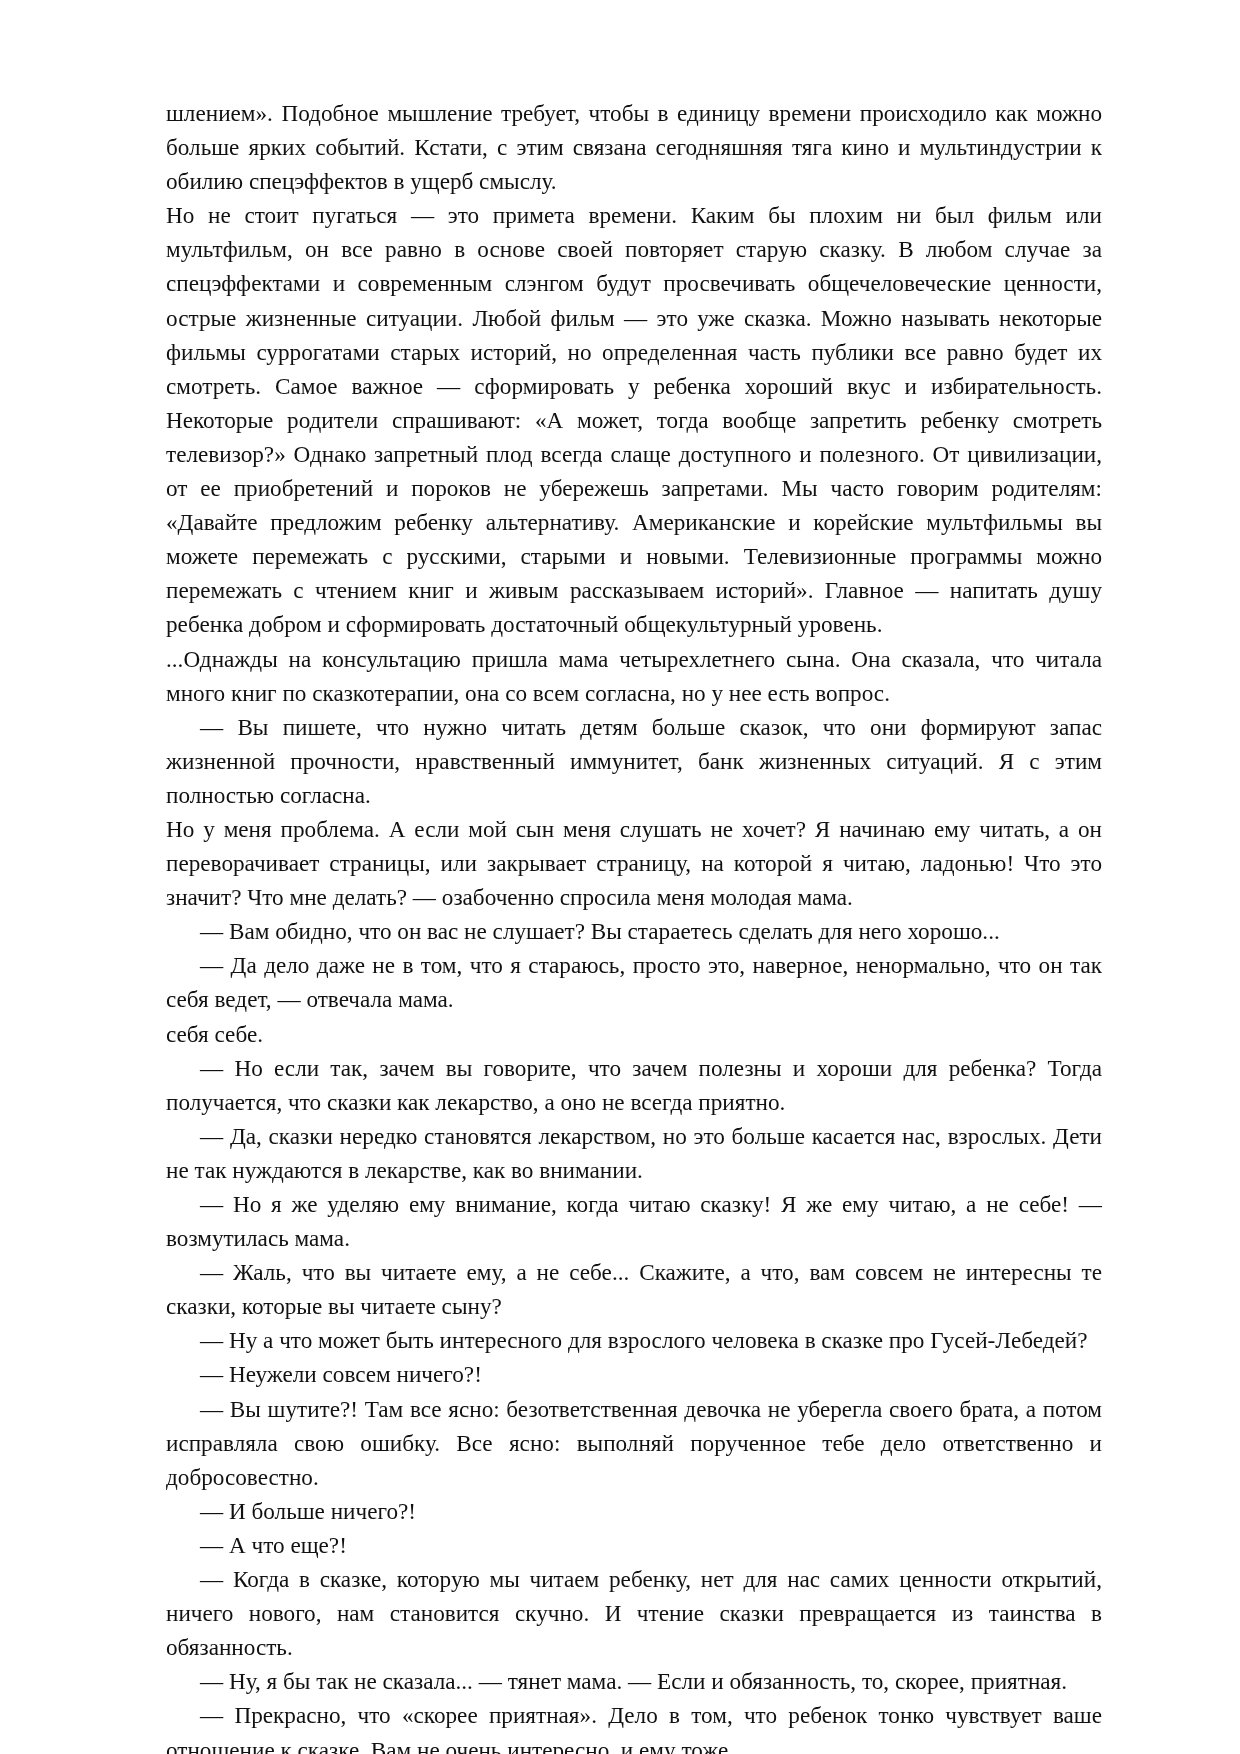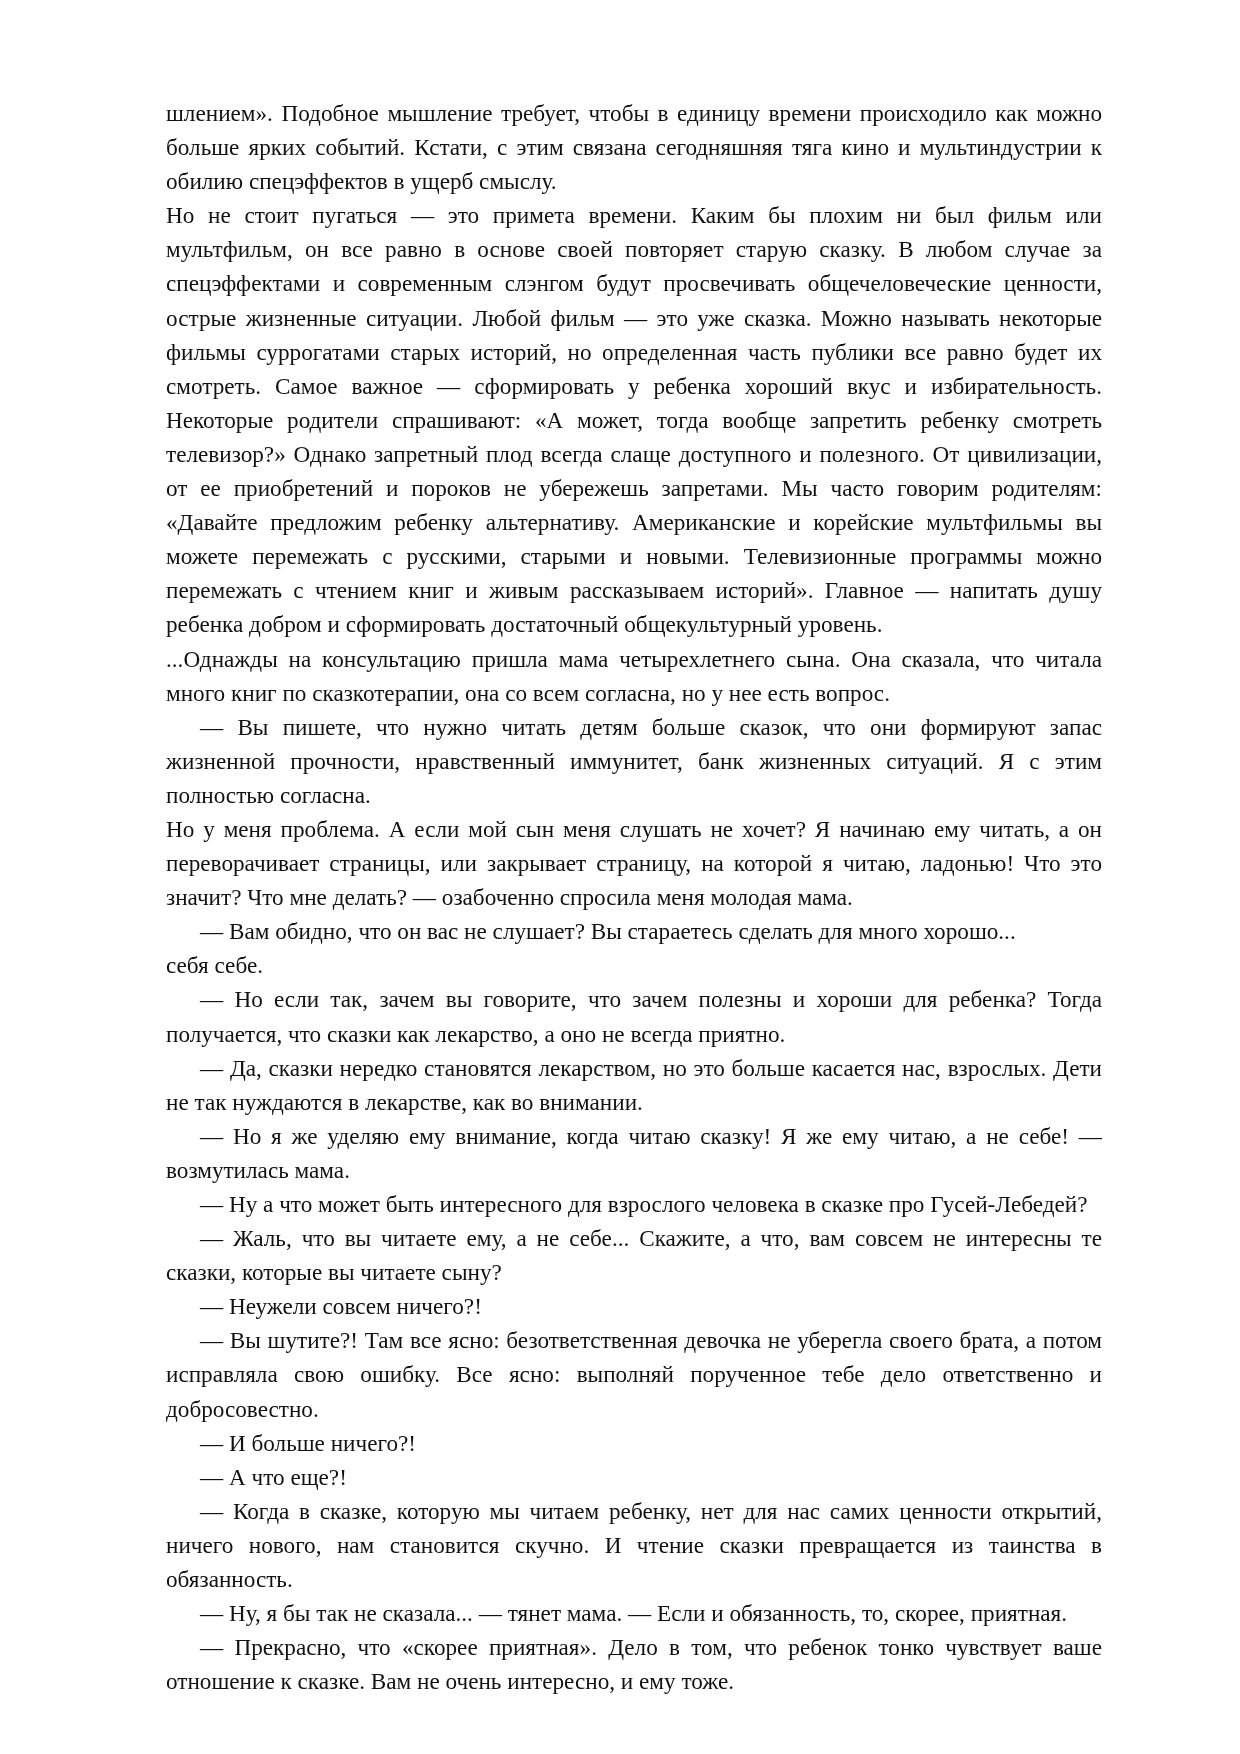--- a/index.html
+++ b/index.html
@@ -45,27 +45,28 @@
 <body>
 
 <div class="page">
   <div class="text-column">
 
     <p class="flush">шлением». Подобное мышление требует, чтобы в единицу времени происходило как можно больше ярких событий. Кстати, с этим связана сегодняшняя тяга кино и мультиндустрии к обилию спецэффектов в ущерб смыслу.</p>
     <p class="flush">Но не стоит пугаться — это примета времени. Каким бы плохим ни был фильм или мультфильм, он все равно в основе своей повторяет старую сказку. В любом случае за спецэффектами и современным слэнгом будут просвечивать общечеловеческие ценности, острые жизненные ситуации. Любой фильм — это уже сказка. Можно называть некоторые фильмы суррогатами старых историй, но определенная часть публики все равно будет их смотреть. Самое важное — сформировать у ребенка хороший вкус и избирательность. Некоторые родители спрашивают: «А может, тогда вообще запретить ребенку смотреть телевизор?» Однако запретный плод всегда слаще доступного и полезного. От цивилизации, от ее приобретений и пороков не убережешь запретами. Мы часто говорим родителям: «Давайте предложим ребенку альтернативу. Американские и корейские мультфильмы вы можете перемежать с русскими, старыми и новыми. Телевизионные программы можно перемежать с чтением книг и живым рассказываем историй». Главное — напитать душу ребенка добром и сформировать достаточный общекультурный уровень.</p>
     <p class="flush">...Однажды на консультацию пришла мама четырехлетнего сына. Она сказала, что читала много книг по сказкотерапии, она со всем согласна, но у нее есть вопрос.</p>
     <p class="indent">— Вы пишете, что нужно читать детям больше сказок, что они формируют запас жизненной прочности, нравственный иммунитет, банк жизненных ситуаций. Я с этим полностью согласна.</p>
     <p class="flush">Но у меня проблема. А если мой сын меня слушать не хочет? Я начинаю ему читать, а он переворачивает страницы, или закрывает страницу, на которой я читаю, ладонью! Что это значит? Что мне делать? — озабоченно спросила меня молодая мама.</p>
-    <p class="indent">— Вам обидно, что он вас не слушает? Вы стараетесь сделать для много хорошо...</p>
+    <p class="indent">— Вам обидно, что он вас не слушает? Вы стараетесь сделать для него хорошо...</p>
+    <p class="indent">— Да дело даже не в том, что я стараюсь, просто это, наверное, ненормально, что он так себя ведет, — отвечала мама.</p>
     <p class="flush">себя себе.</p>
     <p class="indent">— Но если так, зачем вы говорите, что зачем полезны и хороши для ребенка? Тогда получается, что сказки как лекарство, а оно не всегда приятно.</p>
     <p class="indent">— Да, сказки нередко становятся лекарством, но это больше касается нас, взрослых. Дети не так нуждаются в лекарстве, как во внимании.</p>
     <p class="indent">— Но я же уделяю ему внимание, когда читаю сказку! Я же ему читаю, а не себе! — возмутилась мама.</p>
+    <p class="indent">— Жаль, что вы читаете ему, а не себе... Скажите, а что, вам совсем не интересны те сказки, которые вы читаете сыну?</p>
     <p class="indent">— Ну а что может быть интересного для взрослого человека в сказке про Гусей-Лебедей?</p>
-    <p class="indent">— Жаль, что вы читаете ему, а не себе... Скажите, а что, вам совсем не интересны те сказки, которые вы читаете сыну?</p>
     <p class="indent">— Неужели совсем ничего?!</p>
     <p class="indent">— Вы шутите?! Там все ясно: безответственная девочка не уберегла своего брата, а потом исправляла свою ошибку. Все ясно: выполняй порученное тебе дело ответственно и добросовестно.</p>
     <p class="indent">— И больше ничего?!</p>
     <p class="indent">— А что еще?!</p>
     <p class="indent">— Когда в сказке, которую мы читаем ребенку, нет для нас самих ценности открытий, ничего нового, нам становится скучно. И чтение сказки превращается из таинства в обязанность.</p>
     <p class="indent">— Ну, я бы так не сказала... — тянет мама. — Если и обязанность, то, скорее, приятная.</p>
     <p class="indent">— Прекрасно, что «скорее приятная». Дело в том, что ребенок тонко чувствует ваше отношение к сказке. Вам не очень интересно, и ему тоже.</p>
 
   </div>
 </div>

